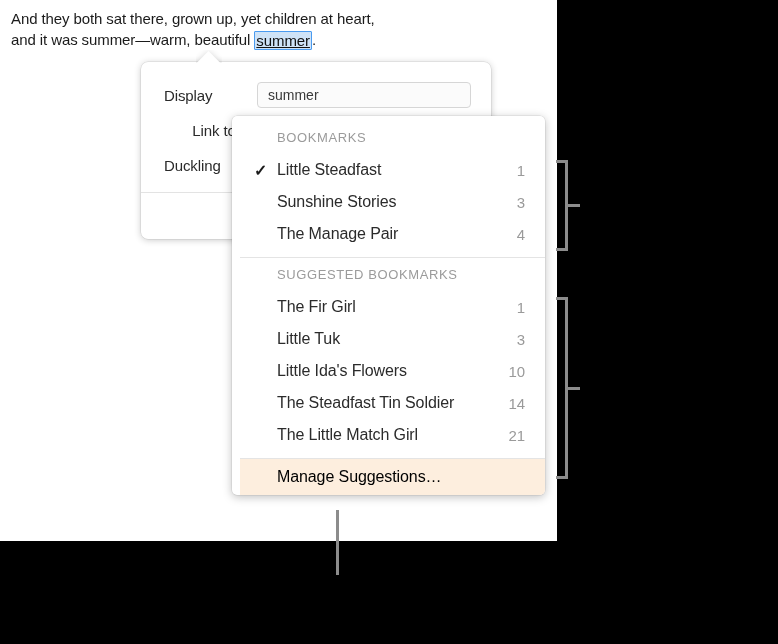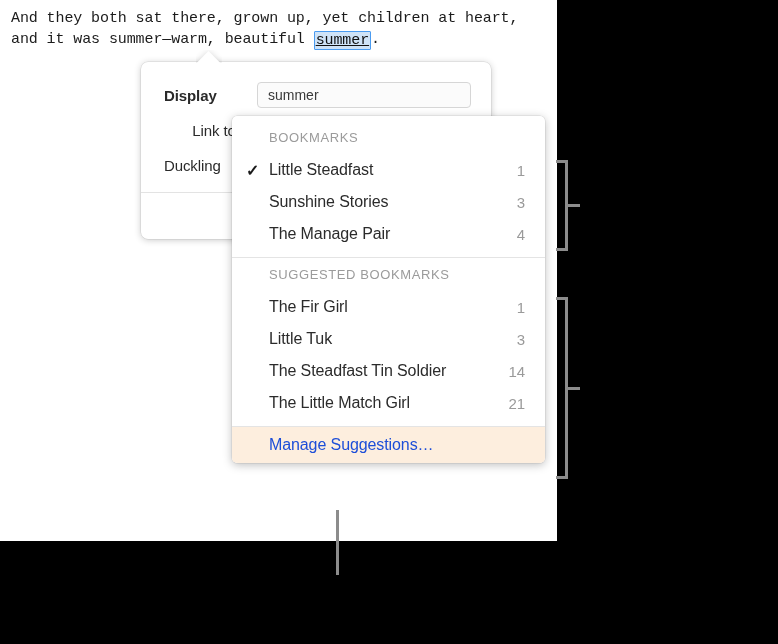--- a/index.html
+++ b/index.html
@@ -34,21 +34,21 @@
     position: absolute;
     left: 11px;
     top: 8px;
     width: 520px;
     font-size: 15px;
     line-height: 21px;
     color: #1b1b1b;
     letter-spacing: -0.1px;
     white-space: nowrap;
   }
-  .doc-line { display: block; height: 21px; font-family: Liberation Mono, monospace; }
+  .doc-line { display: block; height: 21px; }
 
   .link-selected {
     display: inline-block;
     background: #cfe3f7;
     border: 1.5px solid #4a9bf0;
     border-radius: 1px;
     padding: 0 1px;
     margin: 0 0px;
     line-height: 17px;
     text-decoration: underline;
@@ -96,21 +96,21 @@
     left: 0; top: 0;
     width: 100%;
   }
   .form-row {
     position: absolute;
     left: 23px;
     height: 22px;
     display: flex;
     align-items: center;
   }
-  .row-display { top: 22px; font-weight: bold; }
+  .row-display { top: 22px; }
   .row-linkto  { top: 57px; text-align: center; }
   .row-bookmark{ top: 92px; }
 
   .field-label {
     font-size: 15px;
     color: #2a2a2a;
     width: 100px;
     letter-spacing: -0.1px;
   }
 
@@ -157,20 +157,21 @@
   .menu {
     position: absolute;
     left: 232px;
     top: 116px;
     width: 313px;
     background: #ffffff;
     border-radius: 5px;
     box-shadow: 0 2px 10px rgba(0,0,0,0.26), 0 0 0 0.5px rgba(0,0,0,0.10);
     overflow: hidden;
     z-index: 5;
+    padding-left: 8px;
   }
 
   .menu-section-title {
     height: 33px;
     display: flex;
     align-items: center;
     padding-left: 37px;
     font-size: 13px;
     letter-spacing: 0.6px;
     color: #9b9b9b;
@@ -212,21 +213,21 @@
     background: #e4e4e4;
     width: 100%;
   }
 
   .menu-footer {
     height: 36px;
     display: flex;
     align-items: center;
     padding-left: 37px;
     font-size: 16px;
-    color: #1d4ed8;
+    color: #000000;
     background: #fdeede;
     letter-spacing: -0.1px;
   }
 
   .menu-pad-top { height: 5px; }
   .menu-pad-bottom { height: 7px; }
 
   
   .bracket {
     position: absolute;
@@ -335,20 +336,24 @@
 
       <div class="menu-item">
         <span class="mi-label">The Fir Girl</span>
         <span class="mi-page">1</span>
       </div>
       <div class="menu-item">
         <span class="mi-label">Little Tuk</span>
         <span class="mi-page">3</span>
       </div>
       <div class="menu-item">
+        <span class="mi-label">Little Ida's Flowers</span>
+        <span class="mi-page">10</span>
+      </div>
+      <div class="menu-item">
         <span class="mi-label">The Steadfast Tin Soldier</span>
         <span class="mi-page">14</span>
       </div>
       <div class="menu-item">
         <span class="mi-label">The Little Match Girl</span>
         <span class="mi-page">21</span>
       </div>
 
       <div class="menu-pad-bottom"></div>
       <div class="menu-divider"></div>

